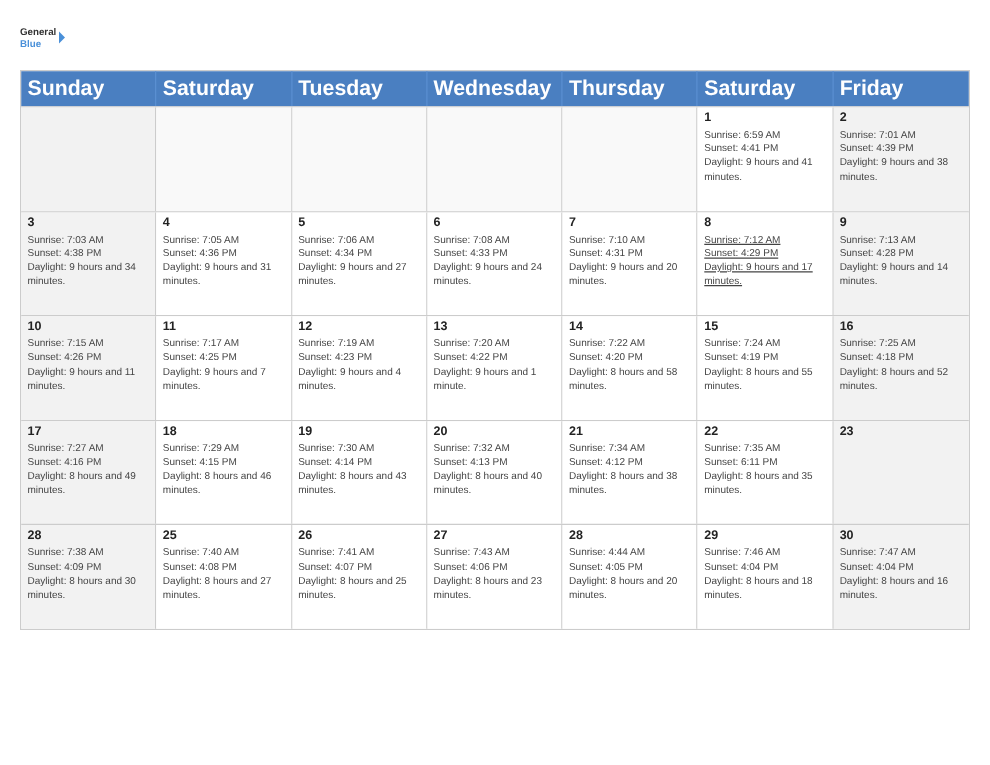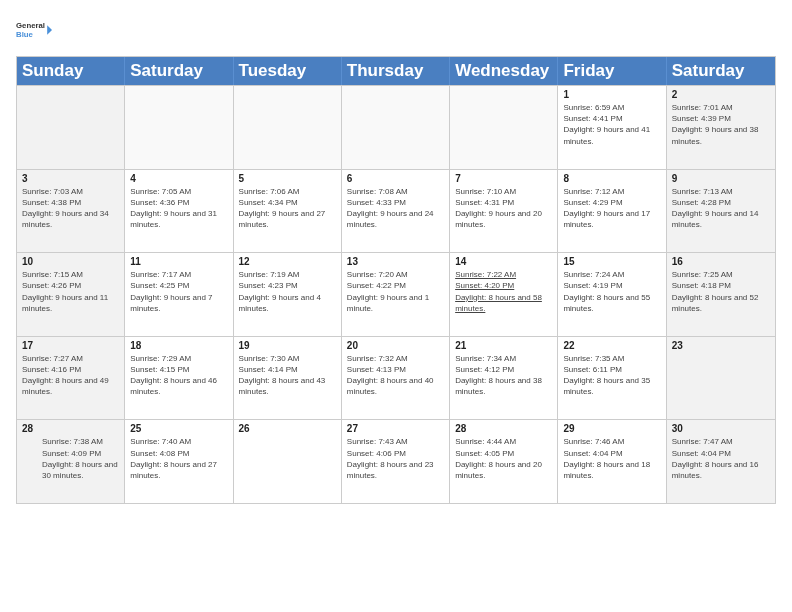--- a/index.html
+++ b/index.html
@@ -110,24 +110,24 @@
       <div class="month-title"></div>
       <div class="subtitle"></div>
     </div>
   </div>
 
   <div class="calendar">
     <div class="cal-header">
     <div class="cal-header-cell">Sunday</div>
         <div class="cal-header-cell">Saturday</div>
         <div class="cal-header-cell">Tuesday</div>
+        <div class="cal-header-cell">Wednesday</div>
         <div class="cal-header-cell">Thursday</div>
-        <div class="cal-header-cell">Wednesday</div>
+        <div class="cal-header-cell">Saturday</div>
         <div class="cal-header-cell">Friday</div>
-        <div class="cal-header-cell">Saturday</div>
       </div>
     <div class="cal-body">
     <div class="cal-row">
           <div class="cal-cell empty shaded"></div>
           <div class="cal-cell empty"></div>
           <div class="cal-cell empty"></div>
           <div class="cal-cell empty"></div>
           <div class="cal-cell empty"></div>
           <div class="cal-cell">
             <div class="day-num">1</div>
@@ -168,21 +168,21 @@
 Daylight: 9 hours and 24 minutes.</div>
           </div>
           <div class="cal-cell">
             <div class="day-num">7</div>
             <div class="day-info" style="white-space: pre-line;">Sunrise: 7:10 AM
 Sunset: 4:31 PM
 Daylight: 9 hours and 20 minutes.</div>
           </div>
           <div class="cal-cell">
             <div class="day-num">8</div>
-            <div class="day-info" style="white-space: pre-line;">Sunrise: 7:12 AM
+            <div class="day-info" style="white-space: pre-line; text-decoration: underline;">Sunrise: 7:12 AM
 Sunset: 4:29 PM
 Daylight: 9 hours and 17 minutes.</div>
           </div>
           <div class="cal-cell shaded">
             <div class="day-num">9</div>
             <div class="day-info" style="white-space: pre-line;">Sunrise: 7:13 AM
 Sunset: 4:28 PM
 Daylight: 9 hours and 14 minutes.</div>
           </div>
         </div>
@@ -206,21 +206,21 @@
 Daylight: 9 hours and 4 minutes.</div>
           </div>
           <div class="cal-cell">
             <div class="day-num">13</div>
             <div class="day-info" style="white-space: pre-line;">Sunrise: 7:20 AM
 Sunset: 4:22 PM
 Daylight: 9 hours and 1 minute.</div>
           </div>
           <div class="cal-cell">
             <div class="day-num">14</div>
-            <div class="day-info" style="white-space: pre-line; text-decoration: underline;">Sunrise: 7:22 AM
+            <div class="day-info" style="white-space: pre-line;">Sunrise: 7:22 AM
 Sunset: 4:20 PM
 Daylight: 8 hours and 58 minutes.</div>
           </div>
           <div class="cal-cell">
             <div class="day-num">15</div>
             <div class="day-info" style="white-space: pre-line;">Sunrise: 7:24 AM
 Sunset: 4:19 PM
 Daylight: 8 hours and 55 minutes.</div>
           </div>
           <div class="cal-cell shaded">
@@ -267,32 +267,35 @@
 Sunset: 6:11 PM
 Daylight: 8 hours and 35 minutes.</div>
           </div>
           <div class="cal-cell shaded">
             <div class="day-num">23</div>
           </div>
         </div>
         <div class="cal-row">
           <div class="cal-cell shaded">
             <div class="day-num">28</div>
-            <div class="day-info" style="white-space: pre-line; margin-left: 20px;">Sunrise: 7:38 AM
+            <div class="day-info" style="white-space: pre-line;">Sunrise: 7:38 AM
 Sunset: 4:09 PM
 Daylight: 8 hours and 30 minutes.</div>
           </div>
           <div class="cal-cell">
             <div class="day-num">25</div>
             <div class="day-info" style="white-space: pre-line;">Sunrise: 7:40 AM
 Sunset: 4:08 PM
 Daylight: 8 hours and 27 minutes.</div>
           </div>
           <div class="cal-cell">
             <div class="day-num">26</div>
+            <div class="day-info" style="white-space: pre-line;">Sunrise: 7:41 AM
+Sunset: 4:07 PM
+Daylight: 8 hours and 25 minutes.</div>
           </div>
           <div class="cal-cell">
             <div class="day-num">27</div>
             <div class="day-info" style="white-space: pre-line;">Sunrise: 7:43 AM
 Sunset: 4:06 PM
 Daylight: 8 hours and 23 minutes.</div>
           </div>
           <div class="cal-cell">
             <div class="day-num">28</div>
             <div class="day-info" style="white-space: pre-line;">Sunrise: 4:44 AM

